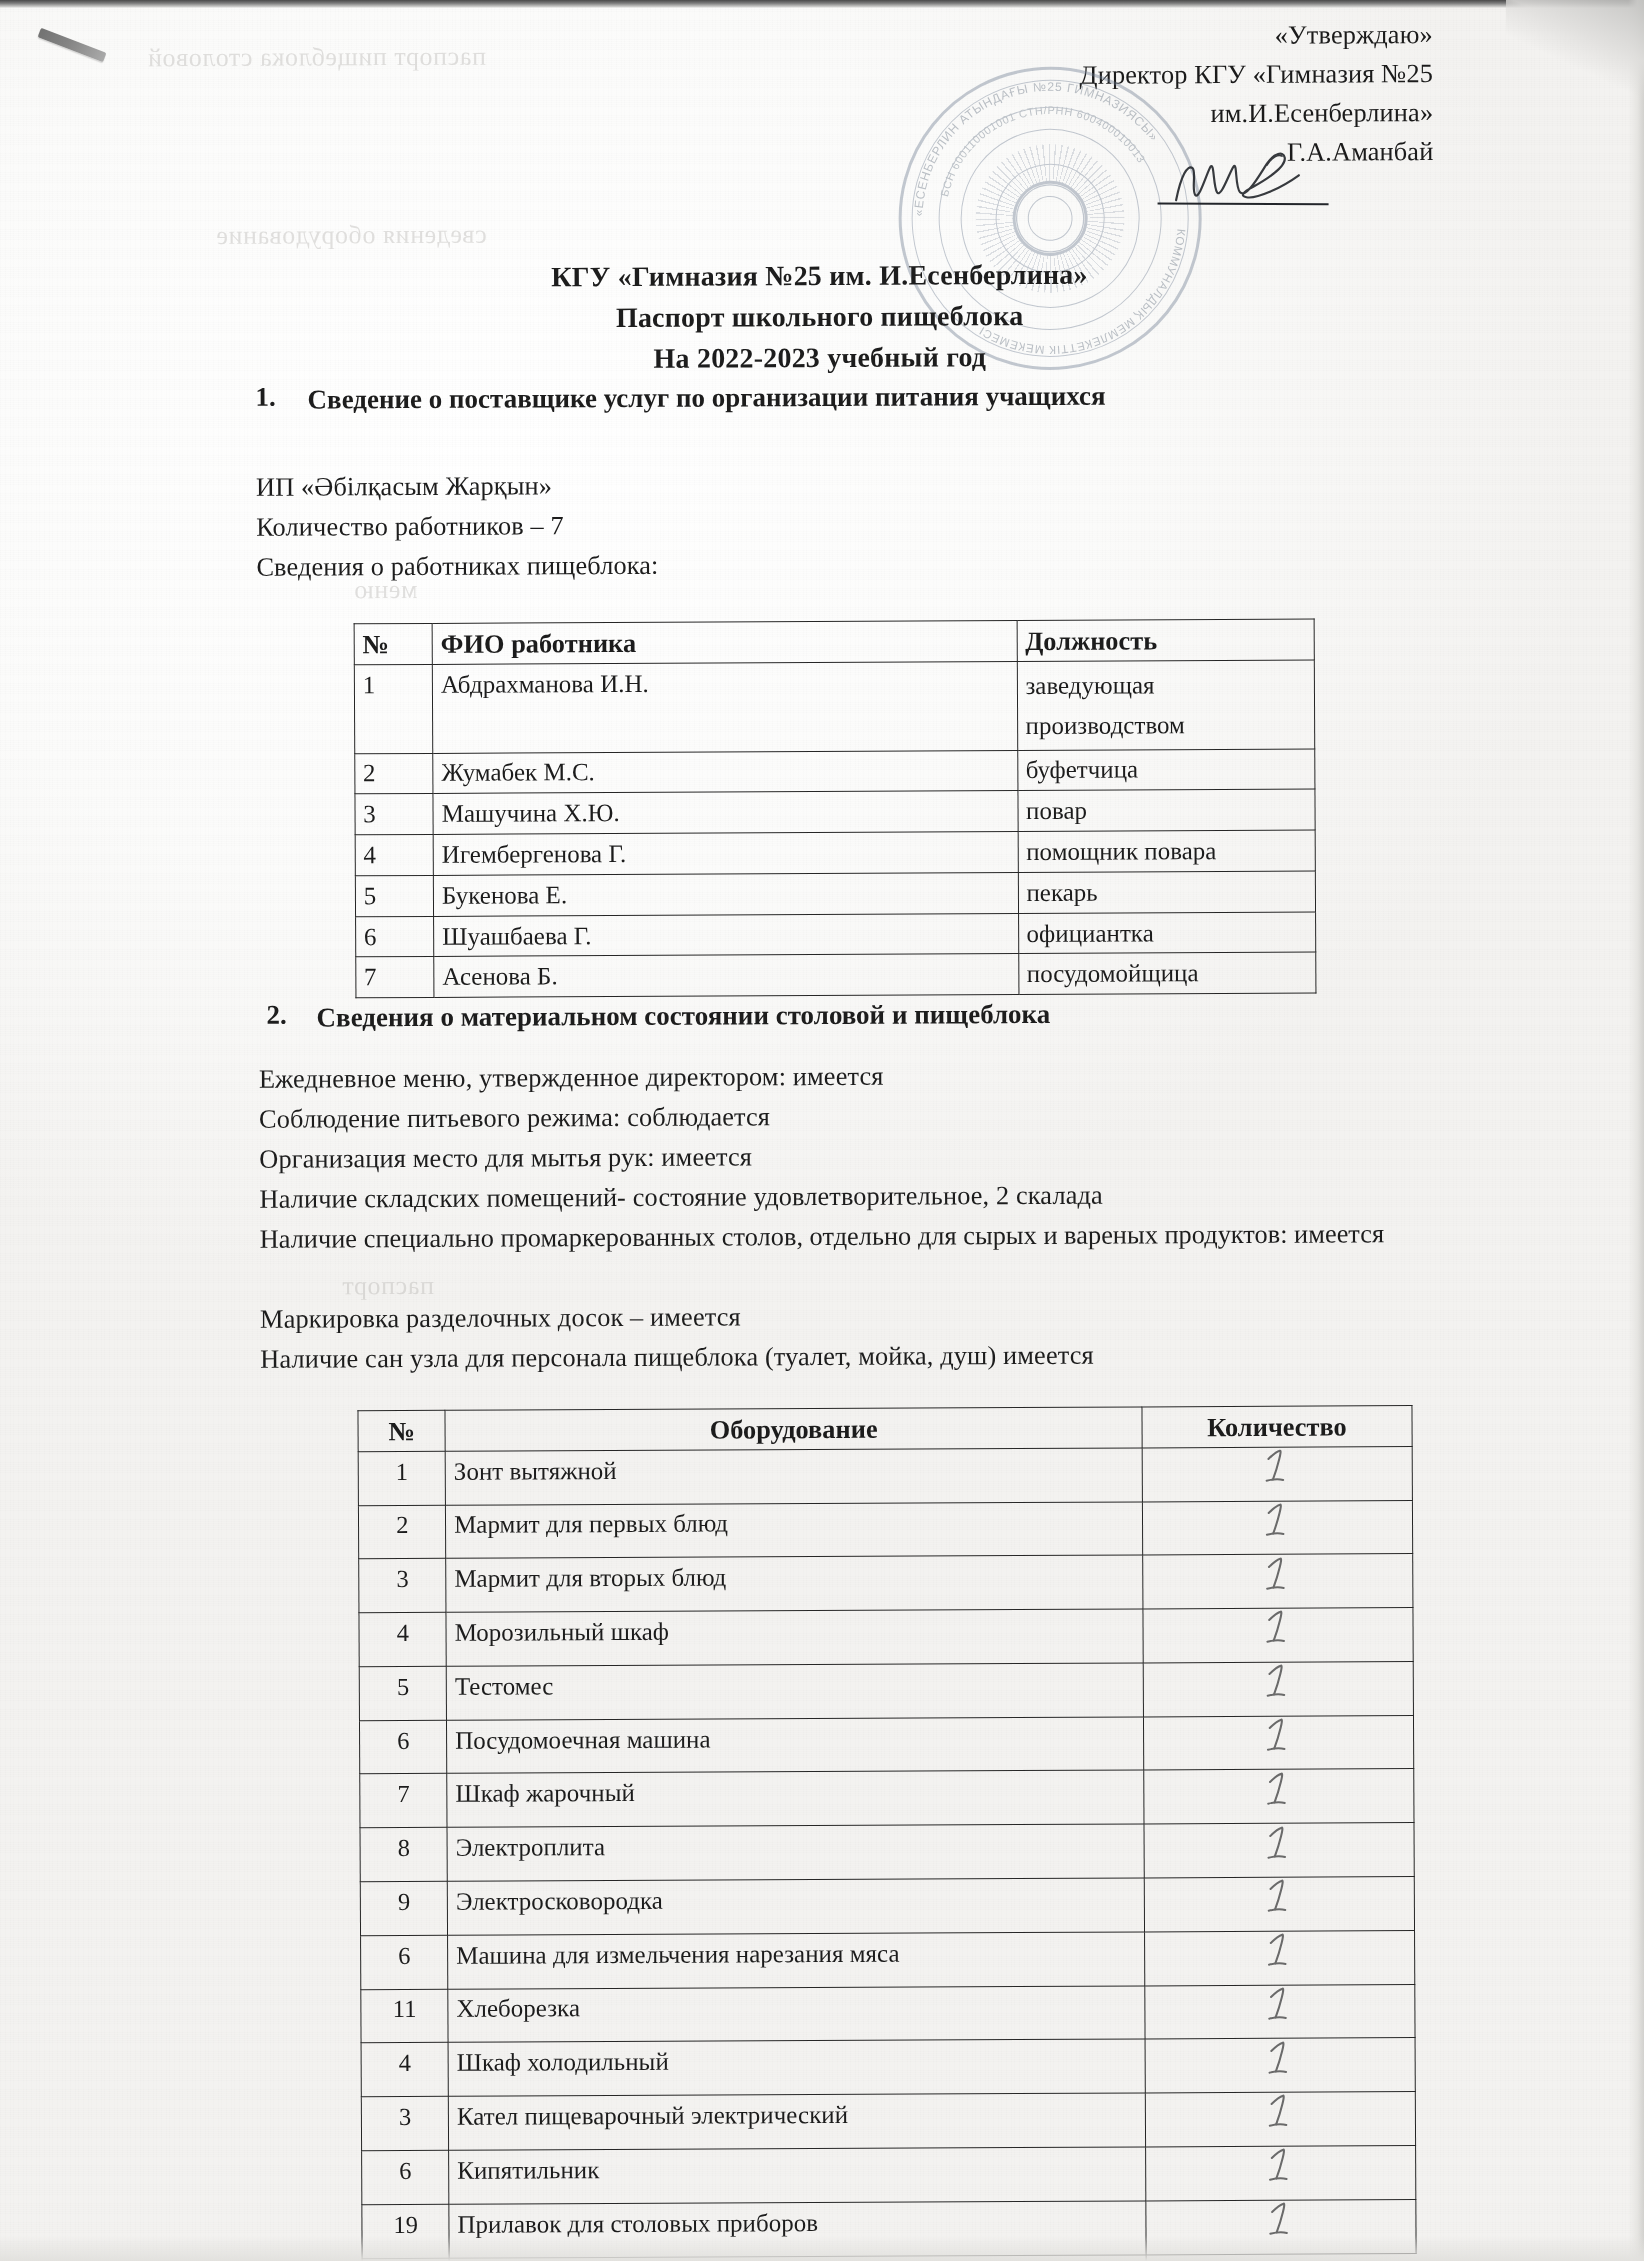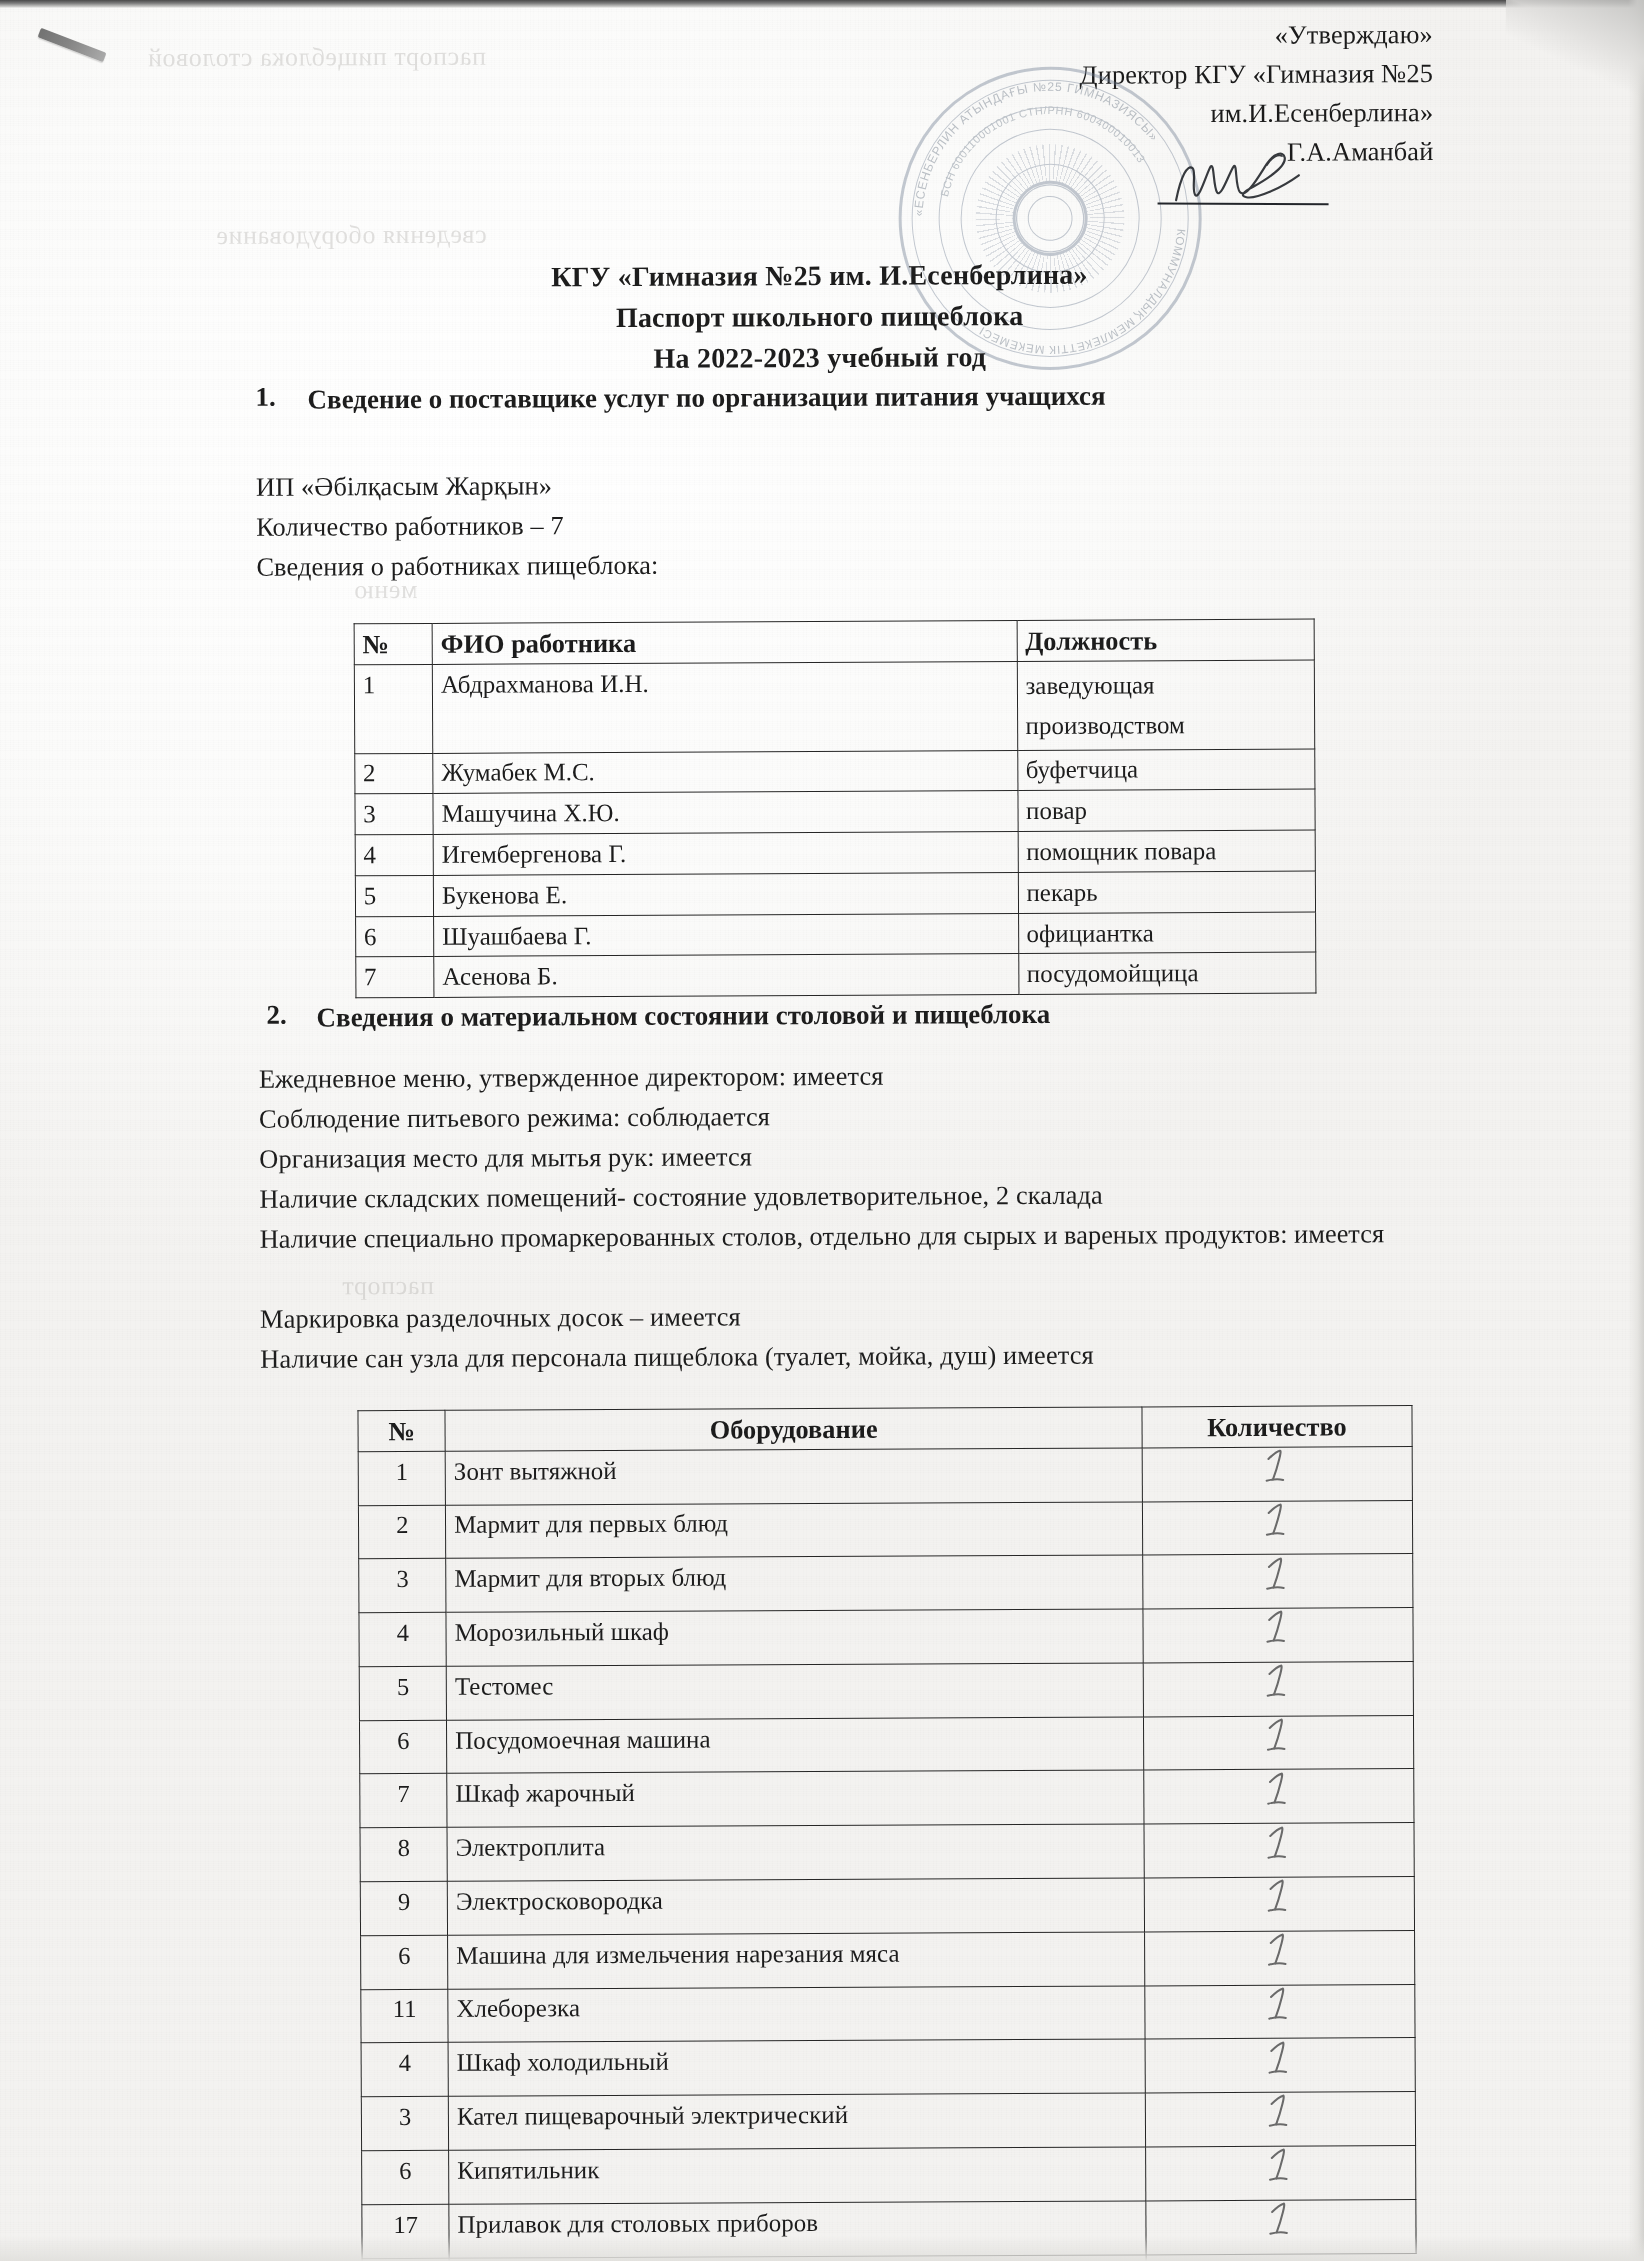--- a/index.html
+++ b/index.html
@@ -405,21 +405,21 @@
         </tr>
         <tr>
           <td class="num">6</td>
           <td>Кипятильник</td>
           <td class="qty"><span class="hw1"><svg width="30" height="37" viewBox="0 0 46 58">
                 <path d="M10,16 C17,9 24,4 28,3 C30,2.5 29,8 27,16 C24,28 20,40 17,48" fill="none" stroke="#6a6a6a" stroke-width="3.2" stroke-linecap="round" stroke-linejoin="round"></path>
                 <path d="M7,50 C15,48 26,47 33,49" fill="none" stroke="#6a6a6a" stroke-width="3" stroke-linecap="round"></path>
               </svg></span></td>
         </tr>
         <tr>
-          <td class="num">17</td>
+          <td class="num">19</td>
           <td>Прилавок для столовых приборов</td>
           <td class="qty"><span class="hw1"><svg width="30" height="37" viewBox="0 0 46 58">
                 <path d="M10,16 C17,9 24,4 28,3 C30,2.5 29,8 27,16 C24,28 20,40 17,48" fill="none" stroke="#6a6a6a" stroke-width="3.2" stroke-linecap="round" stroke-linejoin="round"></path>
                 <path d="M7,50 C15,48 26,47 33,49" fill="none" stroke="#6a6a6a" stroke-width="3" stroke-linecap="round"></path>
               </svg></span></td>
         </tr>
         <tr>
           <td>Столы</td>
           <td class="qty"></td>
         </tr>

